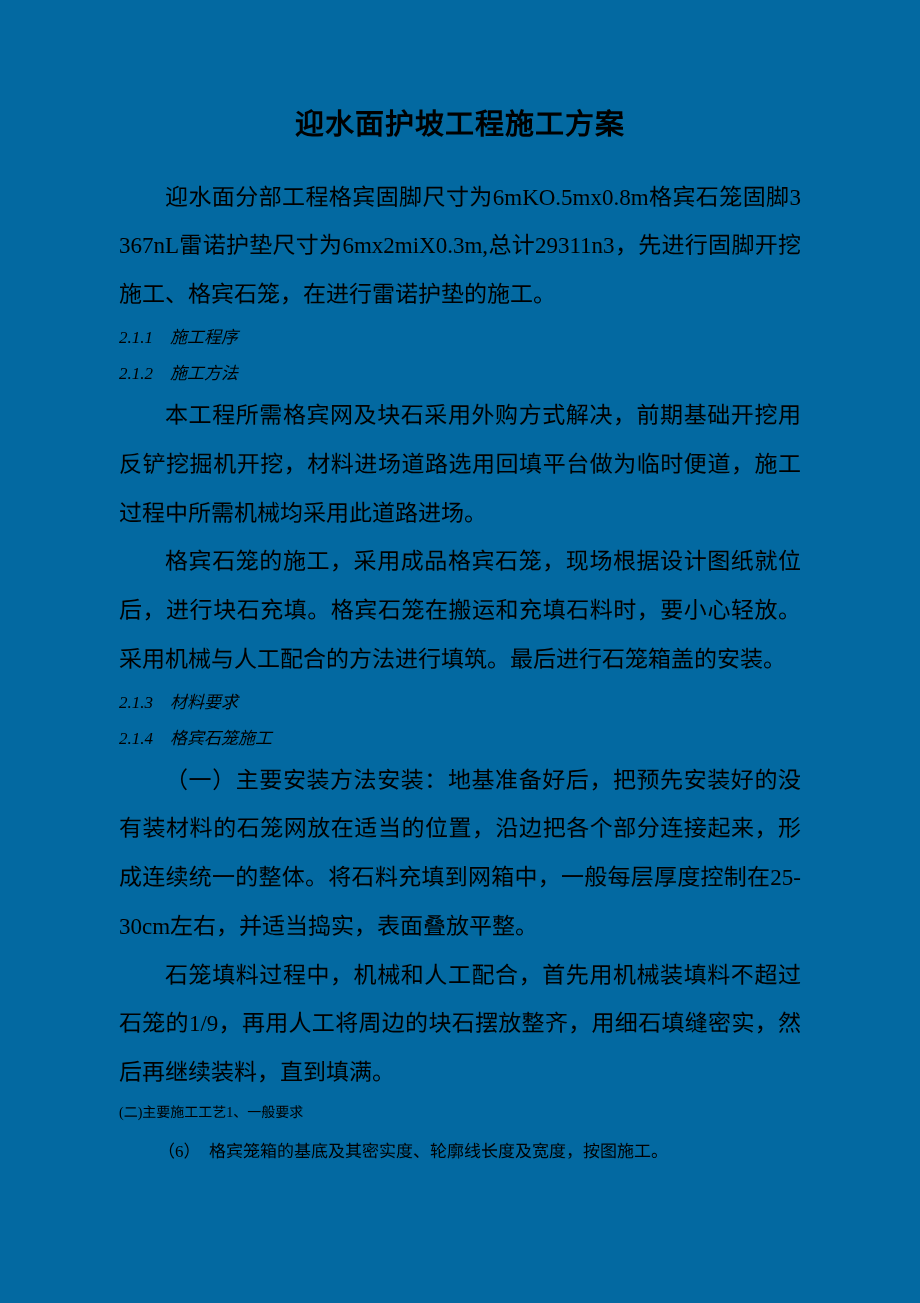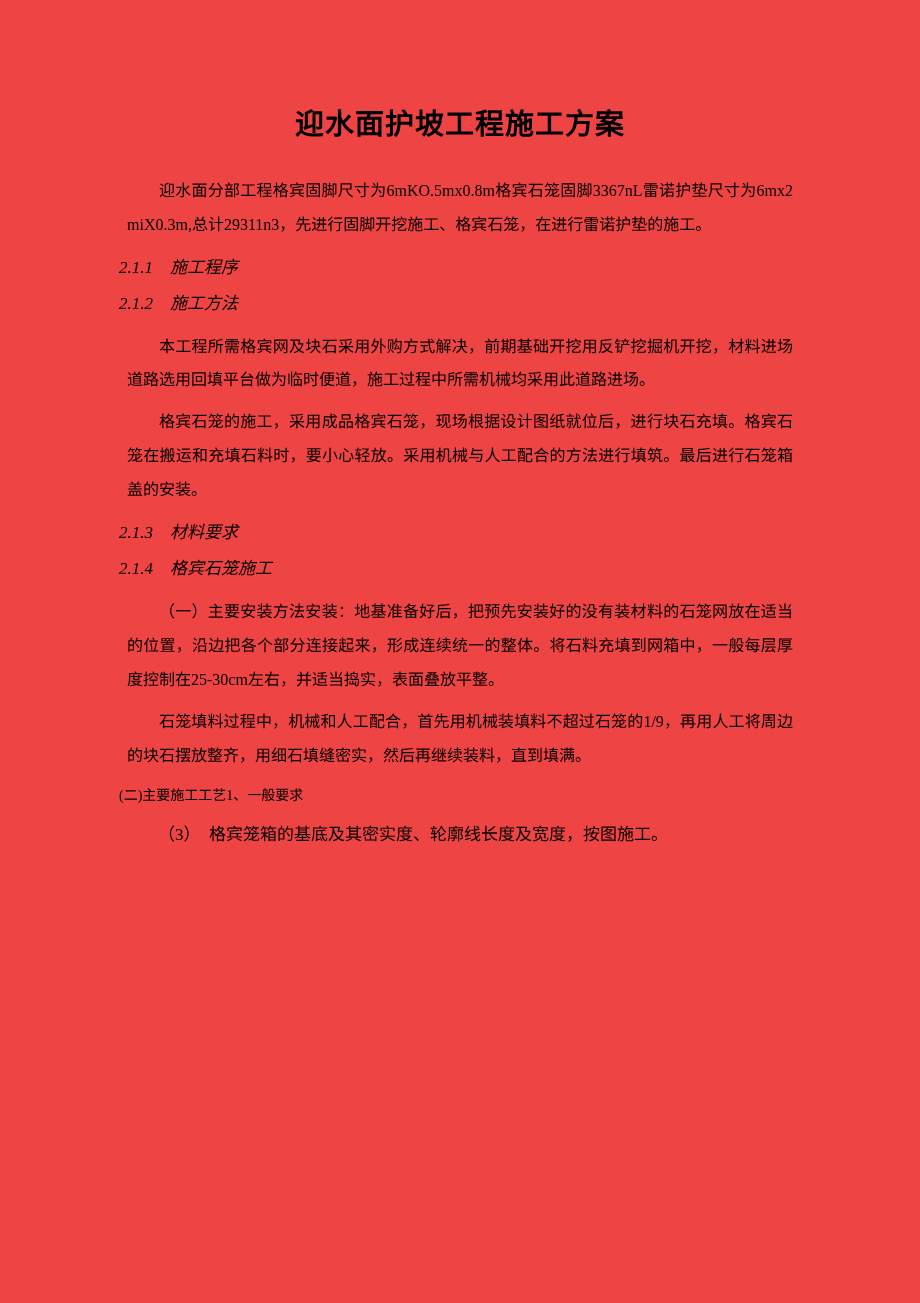--- a/index.html
+++ b/index.html
@@ -5,40 +5,40 @@
   html, body {
     margin: 0;
     padding: 0;
     background: #ffffff;
   }
   .page {
     position: relative;
     width: 920px;
     height: 1303px;
     box-sizing: border-box;
-    background: #ef4444;
+    background: #0369a1;
     padding: 106px 119px 40px 119px;
     font-family: "Liberation Serif", "DejaVu Serif", serif;
     color: #000000;
     overflow: hidden;
   }
   .doc-title {
     font-size: 29px;
     font-weight: bold;
     text-align: center;
     margin: 0 0 30px 0;
     letter-spacing: 1px;
     line-height: 1.3;
   }
   .para {
-    font-size: 16px;
+    font-size: 23px;
     line-height: 2.12;
     text-align: justify;
     text-indent: 2em;
-    margin: 8px;
+    margin: 0;
     word-break: break-all;
   }
   .heading {
     font-size: 17px;
     line-height: 2.12;
     margin: 0;
     text-indent: 0;
     font-style: italic;
   }
   .plain {
@@ -66,15 +66,15 @@
   <p class="para">迎水面分部工程格宾固脚尺寸为6mKO.5mx0.8m格宾石笼固脚3367nL雷诺护垫尺寸为6mx2miX0.3m,总计29311n3，先进行固脚开挖施工、格宾石笼，在进行雷诺护垫的施工。</p>
   <p class="heading">2.1.1　施工程序</p>
   <p class="heading">2.1.2　施工方法</p>
   <p class="para">本工程所需格宾网及块石采用外购方式解决，前期基础开挖用反铲挖掘机开挖，材料进场道路选用回填平台做为临时便道，施工过程中所需机械均采用此道路进场。</p>
   <p class="para">格宾石笼的施工，采用成品格宾石笼，现场根据设计图纸就位后，进行块石充填。格宾石笼在搬运和充填石料时，要小心轻放。采用机械与人工配合的方法进行填筑。最后进行石笼箱盖的安装。</p>
   <p class="heading">2.1.3　材料要求</p>
   <p class="heading">2.1.4　格宾石笼施工</p>
   <p class="para">（一）主要安装方法安装：地基准备好后，把预先安装好的没有装材料的石笼网放在适当的位置，沿边把各个部分连接起来，形成连续统一的整体。将石料充填到网箱中，一般每层厚度控制在25-30cm左右，并适当捣实，表面叠放平整。</p>
   <p class="para">石笼填料过程中，机械和人工配合，首先用机械装填料不超过石笼的1/9，再用人工将周边的块石摆放整齐，用细石填缝密实，然后再继续装料，直到填满。</p>
   <p class="plain">(二)主要施工工艺1、一般要求</p>
-  <p class="item">（3）　格宾笼箱的基底及其密实度、轮廓线长度及宽度，按图施工。</p>
+  <p class="item">（6）　格宾笼箱的基底及其密实度、轮廓线长度及宽度，按图施工。</p>
 
 </div>
 
 </body></html>

